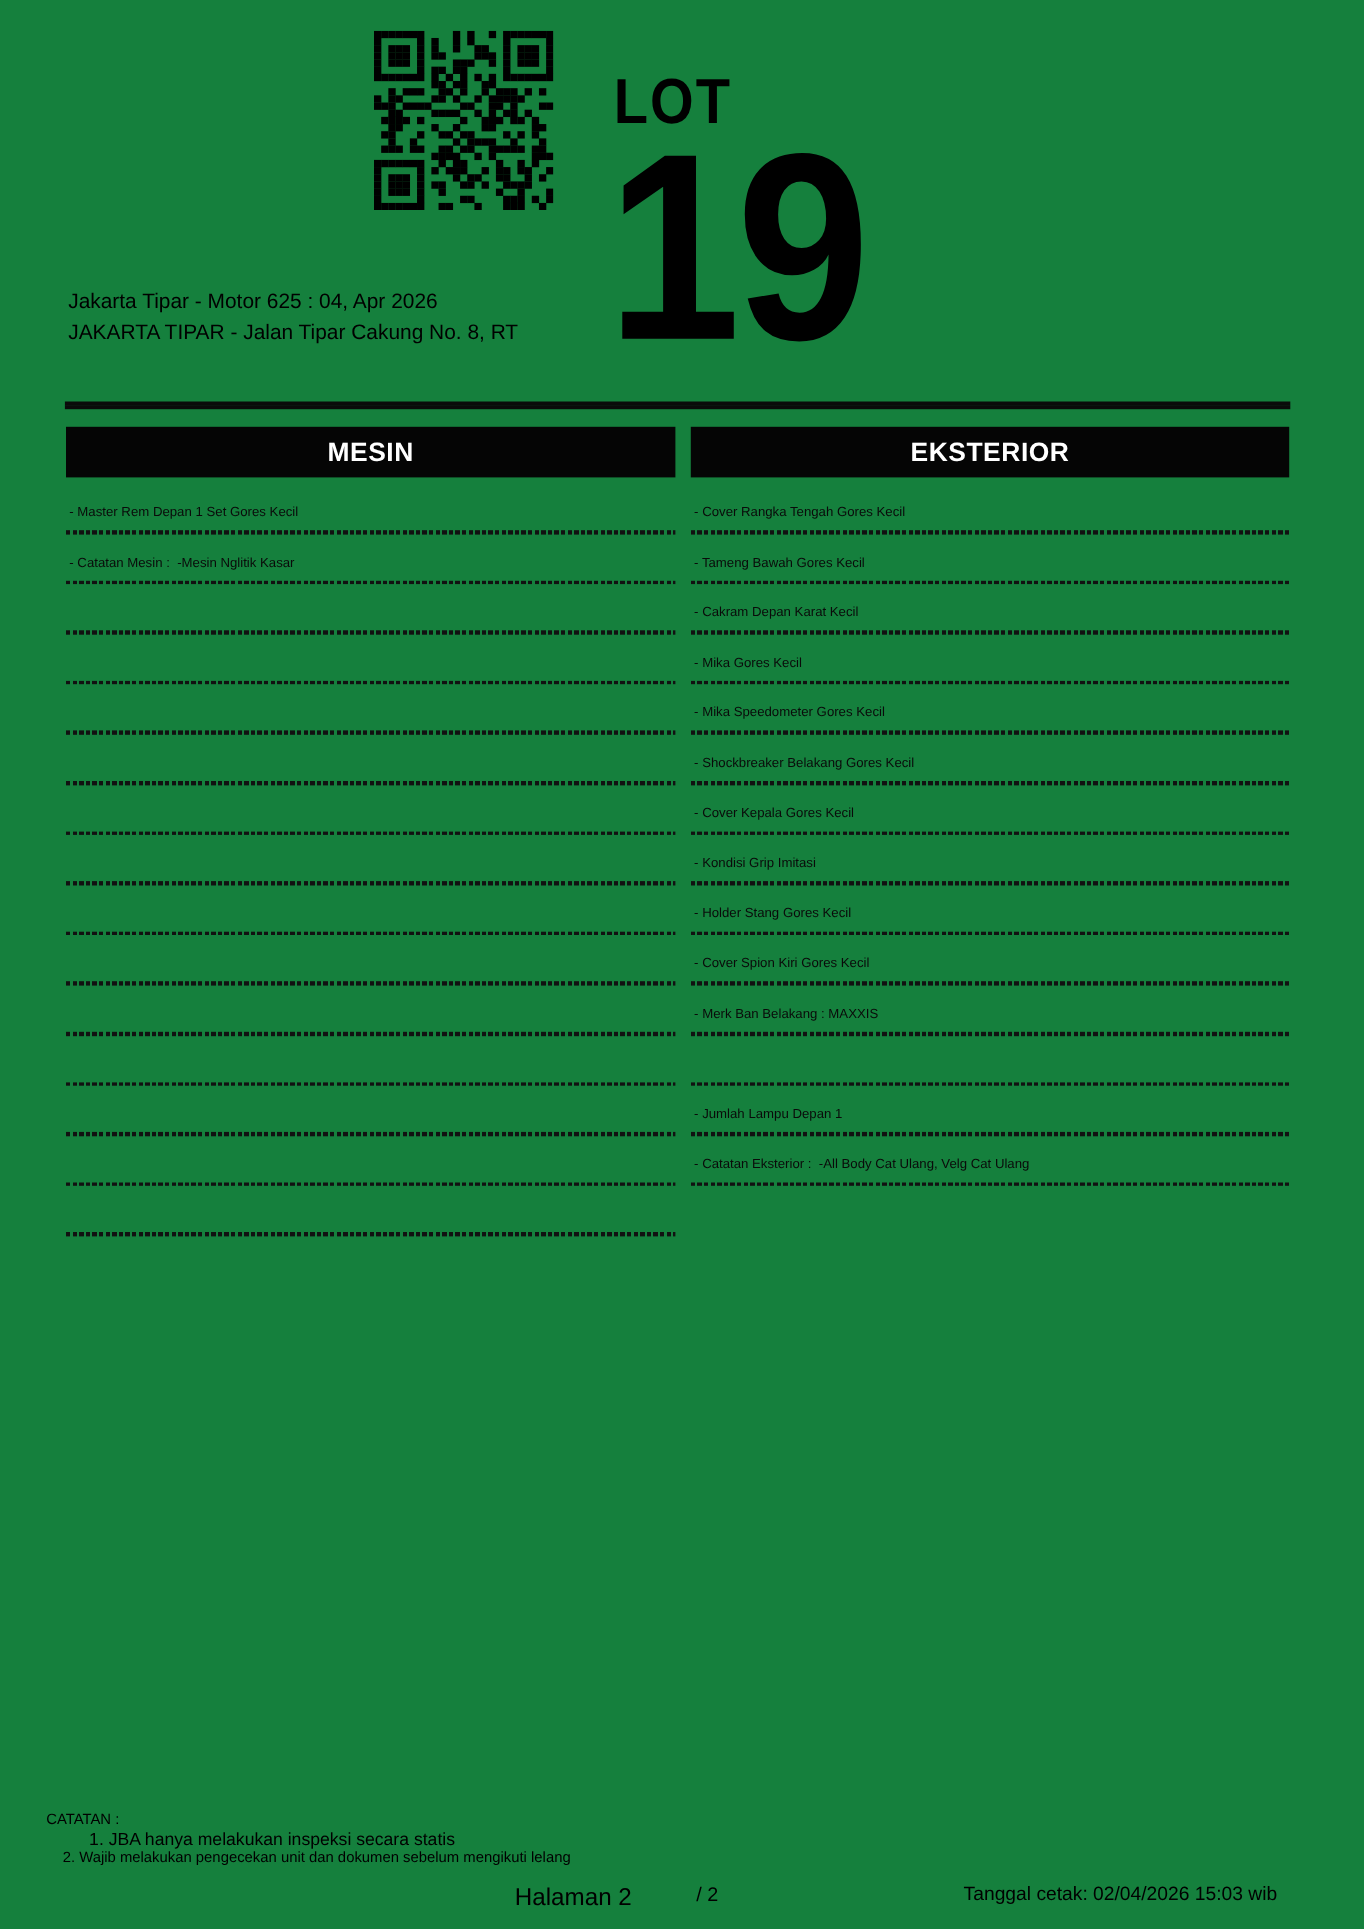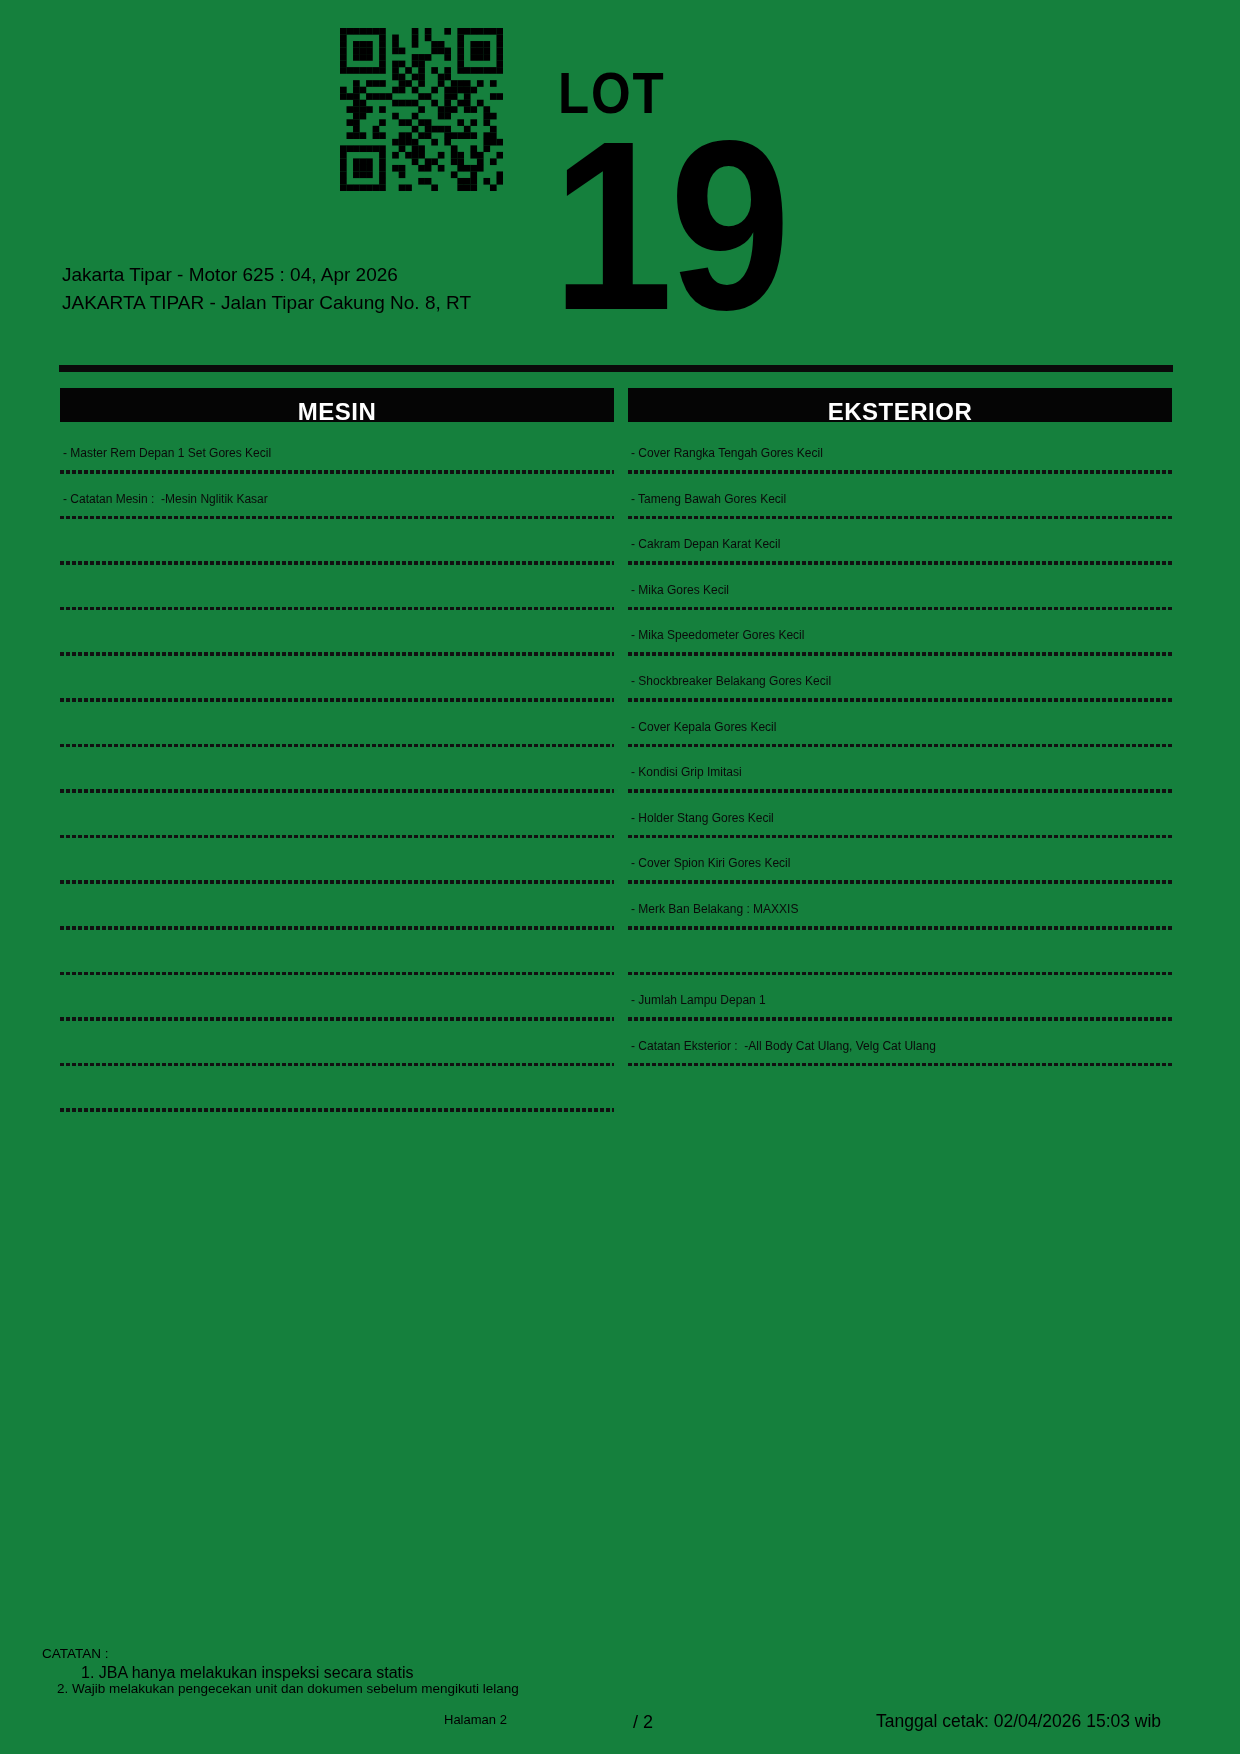--- a/index.html
+++ b/index.html
@@ -64,21 +64,21 @@
     position: absolute;
     left: 60px; top: 388px;
     width: 1112px;
     display: flex;
     gap: 14px;
   }
   .col { flex: 0 0 auto; }
   .col.mesin { width: 554px; }
   .col.eksterior { width: 544px; }
   .col-header {
-    height: 34px;
+    height: 46px;
     background: #050505;
     color: #ffffff;
     font-weight: bold;
     font-size: 24px;
     letter-spacing: 0.5px;
     text-align: center;
     line-height: 47px;
   }
   .rows { margin-top: 8px; }
   .row {
@@ -111,22 +111,22 @@
     font-size: 16px;
     margin-left: 24px;
   }
   .catatan-note2 {
     position: absolute;
     left: 57px; top: 1681px;
     font-size: 13.5px;
   }
   .page-number {
     position: absolute;
-    left: 444px; top: 1712px;
-    font-size: 13px;
+    left: 468px; top: 1712px;
+    font-size: 22px;
   }
   .page-total {
     position: absolute;
     left: 633px; top: 1712px;
     font-size: 18px;
   }
   .print-date {
     position: absolute;
     left: 876px; top: 1711px;
     font-size: 17.5px;

